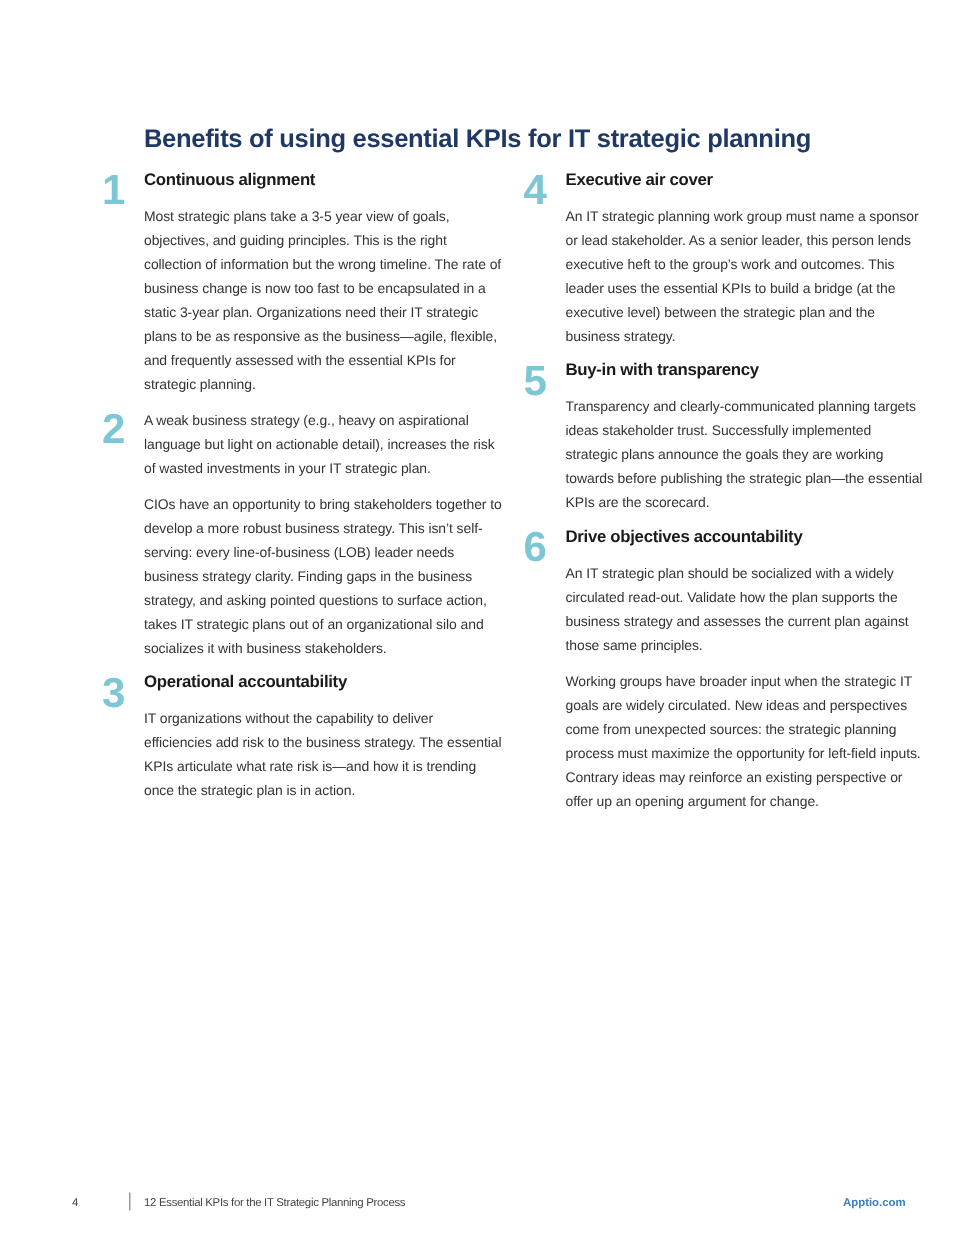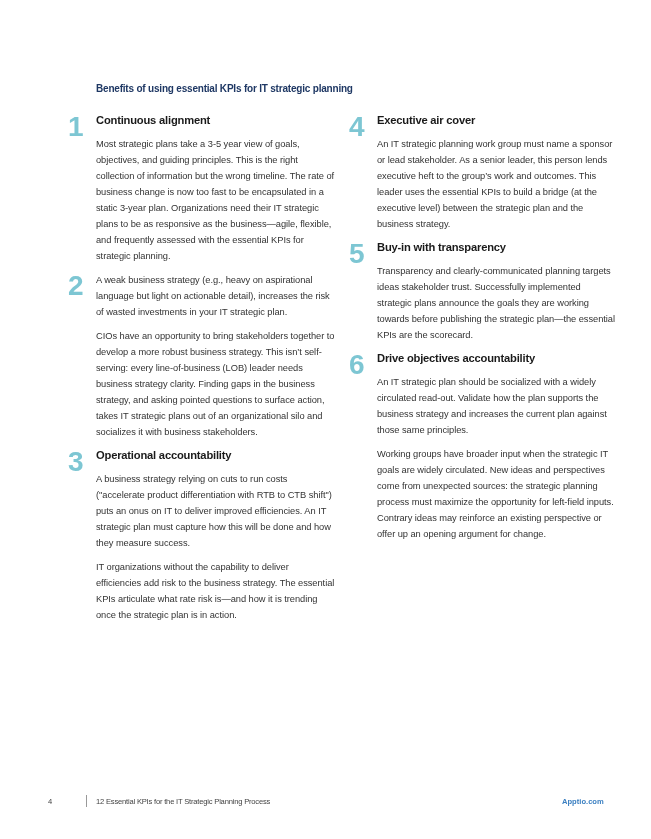--- a/index.html
+++ b/index.html
@@ -1,19 +1,19 @@
 <!DOCTYPE html>
 <html><head>
 <meta charset="utf-8">
 <style>
   html, body { margin: 0; padding: 0; background: #ffffff; }
   body { width: 651px; height: 839px; position: relative; overflow: hidden;
          font-family: "Liberation Sans", sans-serif; color: #2b2b2b; }
   .page-title { position: absolute; left: 96px; top: 83px; margin: 0;
-                font-size: 10px; font-weight: bold; color: #1f3864; letter-spacing: -0.2px; }
+                font-size: 17px; font-weight: bold; color: #1f3864; letter-spacing: -0.2px; }
   .col { position: absolute; top: 113px; width: 240px; }
   .col-left { left: 96px; }
   .col-right { left: 377px; }
   .section { position: relative; }
   .num { position: absolute; left: -28px; top: 0px; font-size: 28px; font-weight: bold;
          color: #7dc6d3; line-height: 28px; }
   .sec-title { font-size: 11.2px; font-weight: bold; color: #1a1a1a; margin: 0 0 8px 0;
                letter-spacing: -0.2px; line-height: 15px; }
   .para { font-size: 9.3px; line-height: 16px; color: #333333; margin: 0 0 8px 0; letter-spacing: -0.05px; }
   .footer { position: absolute; top: 797px; left: 0; width: 651px; font-size: 7.6px; color: #444; }
@@ -34,40 +34,39 @@
     <p class="para">Most strategic plans take a 3-5 year view of goals, objectives, and guiding principles. This is the right collection of information but the wrong timeline. The rate of business change is now too fast to be encapsulated in a static 3-year plan. Organizations need their IT strategic plans to be as responsive as the business—agile, flexible, and frequently assessed with the essential KPIs for strategic planning.</p>
   </div>
   <div class="section" style="margin-bottom:4px;">
     <span class="num">2</span>
     <p class="para">A weak business strategy (e.g., heavy on aspirational language but light on actionable detail), increases the risk of wasted investments in your IT strategic plan.</p>
     <p class="para">CIOs have an opportunity to bring stakeholders together to develop a more robust business strategy. This isn’t self-serving: every line-of-business (LOB) leader needs business strategy clarity. Finding gaps in the business strategy, and asking pointed questions to surface action, takes IT strategic plans out of an organizational silo and socializes it with business stakeholders.</p>
   </div>
   <div class="section">
     <span class="num">3</span>
     <h2 class="sec-title">Operational accountability</h2>
-    <p class="para">A business strategy relying on cuts to run costs ("accelerate product differentiation with RTB to CTB shift") puts an onus on IT to deliver improved efficiencies. An IT strategic plan must capture how this will be done and how they measure success.</p>
     <p class="para">IT organizations without the capability to deliver efficiencies add risk to the business strategy. The essential KPIs articulate what rate risk is—and how it is trending once the strategic plan is in action.</p>
   </div>
 </div>
 
 <div class="col col-right">
   <div class="section" style="margin-bottom:4px;">
     <span class="num">4</span>
     <h2 class="sec-title">Executive air cover</h2>
     <p class="para">An IT strategic planning work group must name a sponsor or lead stakeholder. As a senior leader, this person lends executive heft to the group’s work and outcomes. This leader uses the essential KPIs to build a bridge (at the executive level) between the strategic plan and the business strategy.</p>
   </div>
   <div class="section" style="margin-bottom:4px;">
     <span class="num">5</span>
     <h2 class="sec-title">Buy-in with transparency</h2>
     <p class="para">Transparency and clearly-communicated planning targets ideas stakeholder trust. Successfully implemented strategic plans announce the goals they are working towards before publishing the strategic plan—the essential KPIs are the scorecard.</p>
   </div>
   <div class="section">
     <span class="num">6</span>
     <h2 class="sec-title">Drive objectives accountability</h2>
-    <p class="para">An IT strategic plan should be socialized with a widely circulated read-out. Validate how the plan supports the business strategy and increases the current plan against those same principles.</p>
+    <p class="para">An IT strategic plan should be socialized with a widely circulated read-out. Validate how the plan supports the business strategy and assesses the current plan against those same principles.</p>
     <p class="para">Working groups have broader input when the strategic IT goals are widely circulated. New ideas and perspectives come from unexpected sources: the strategic planning process must maximize the opportunity for left-field inputs. Contrary ideas may reinforce an existing perspective or offer up an opening argument for change.</p>
   </div>
 </div>
 
 <div class="footer">
   <span class="pg">4</span>
   <span class="divider"></span>
   <span class="doc-title">12 Essential KPIs for the IT Strategic Planning Process</span>
   <span class="link">Apptio.com</span>
 </div>

